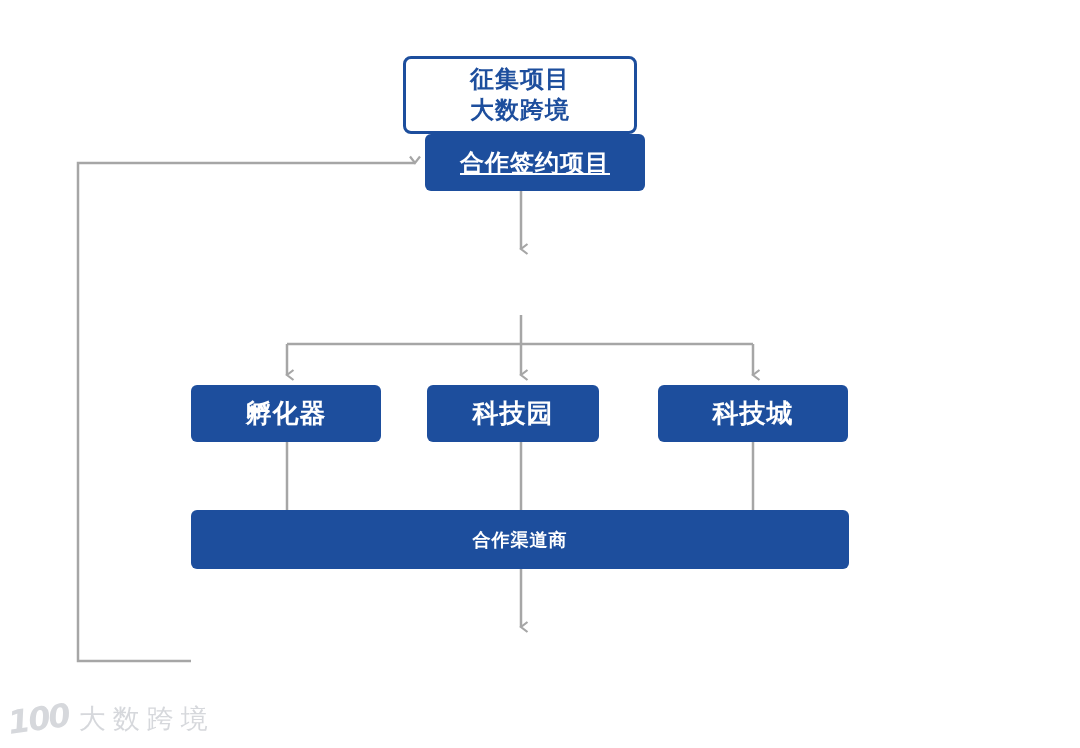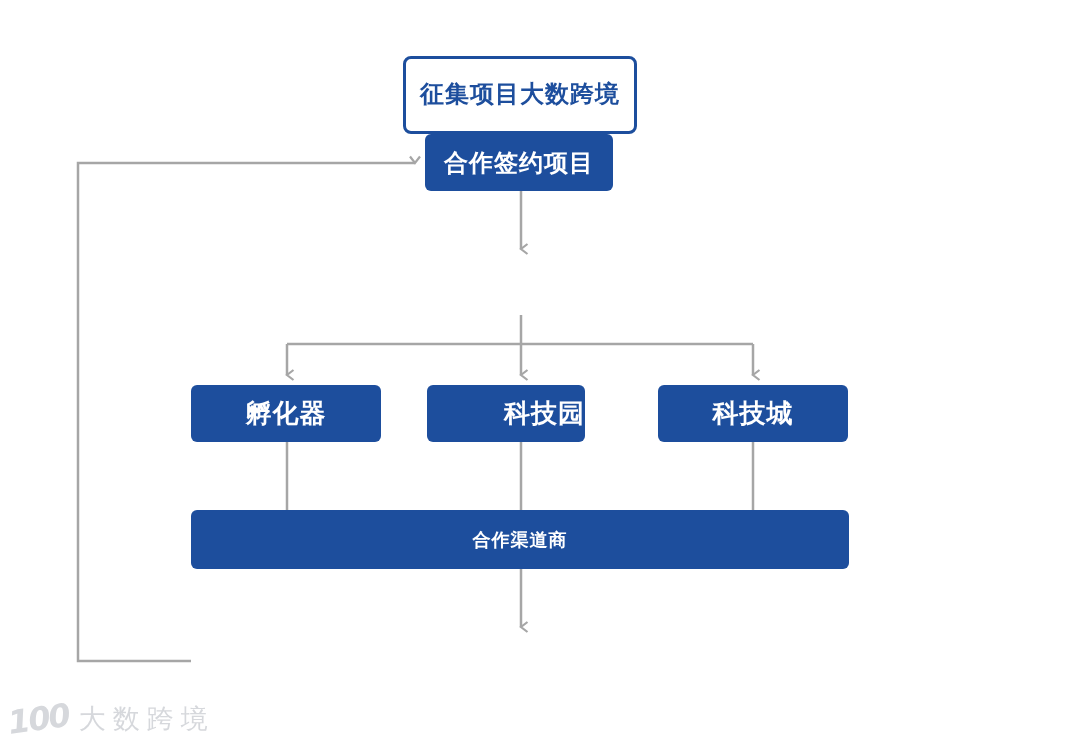--- a/index.html
+++ b/index.html
@@ -36,29 +36,29 @@
   .node-blue {
     background: #1d4e9d;
     color: #ffffff;
     border-radius: 6px;
   }
   .node-outline {
     background: #ffffff;
     border: 3px solid #1d4e9d;
     color: #1d4e9d;
     border-radius: 8px;
-    flex-direction: row;
+    flex-direction: column;
     line-height: 1.3;
     z-index: 2;
   }
   .node-collected   { left: 403px; top: 56px;  width: 234px; height: 78px; font-size: 24px; }
-  .node-signed      { left: 425px; top: 134px; width: 188px; height: 57px; font-size: 24px; z-index: 1; }
+  .node-signed      { left: 425px; top: 134px; width: 220px; height: 57px; font-size: 24px; z-index: 1; text-decoration: underline; }
   .node-workgroup   { left: 382px; top: 258px; width: 278px; height: 57px; font-size: 30px; border-radius: 8px; }
   .node-incubator   { left: 191px; top: 385px; width: 190px; height: 57px; font-size: 26px; }
-  .node-techpark    { left: 427px; top: 385px; width: 158px; height: 57px; font-size: 26px; justify-content: flex-end; }
+  .node-techpark    { left: 427px; top: 385px; width: 172px; height: 57px; font-size: 26px; }
   .node-techcity    { left: 658px; top: 385px; width: 190px; height: 57px; font-size: 26px; justify-content: center; }
   .node-channel     { left: 191px; top: 510px; width: 658px; height: 59px; font-size: 18px; }
   .node-orders      { left: 191px; top: 636px; width: 658px; height: 57px; font-size: 26px; }
 
   .watermark {
     position: absolute;
     left: 8px;
     top: 700px;
     display: flex;
     align-items: center;

